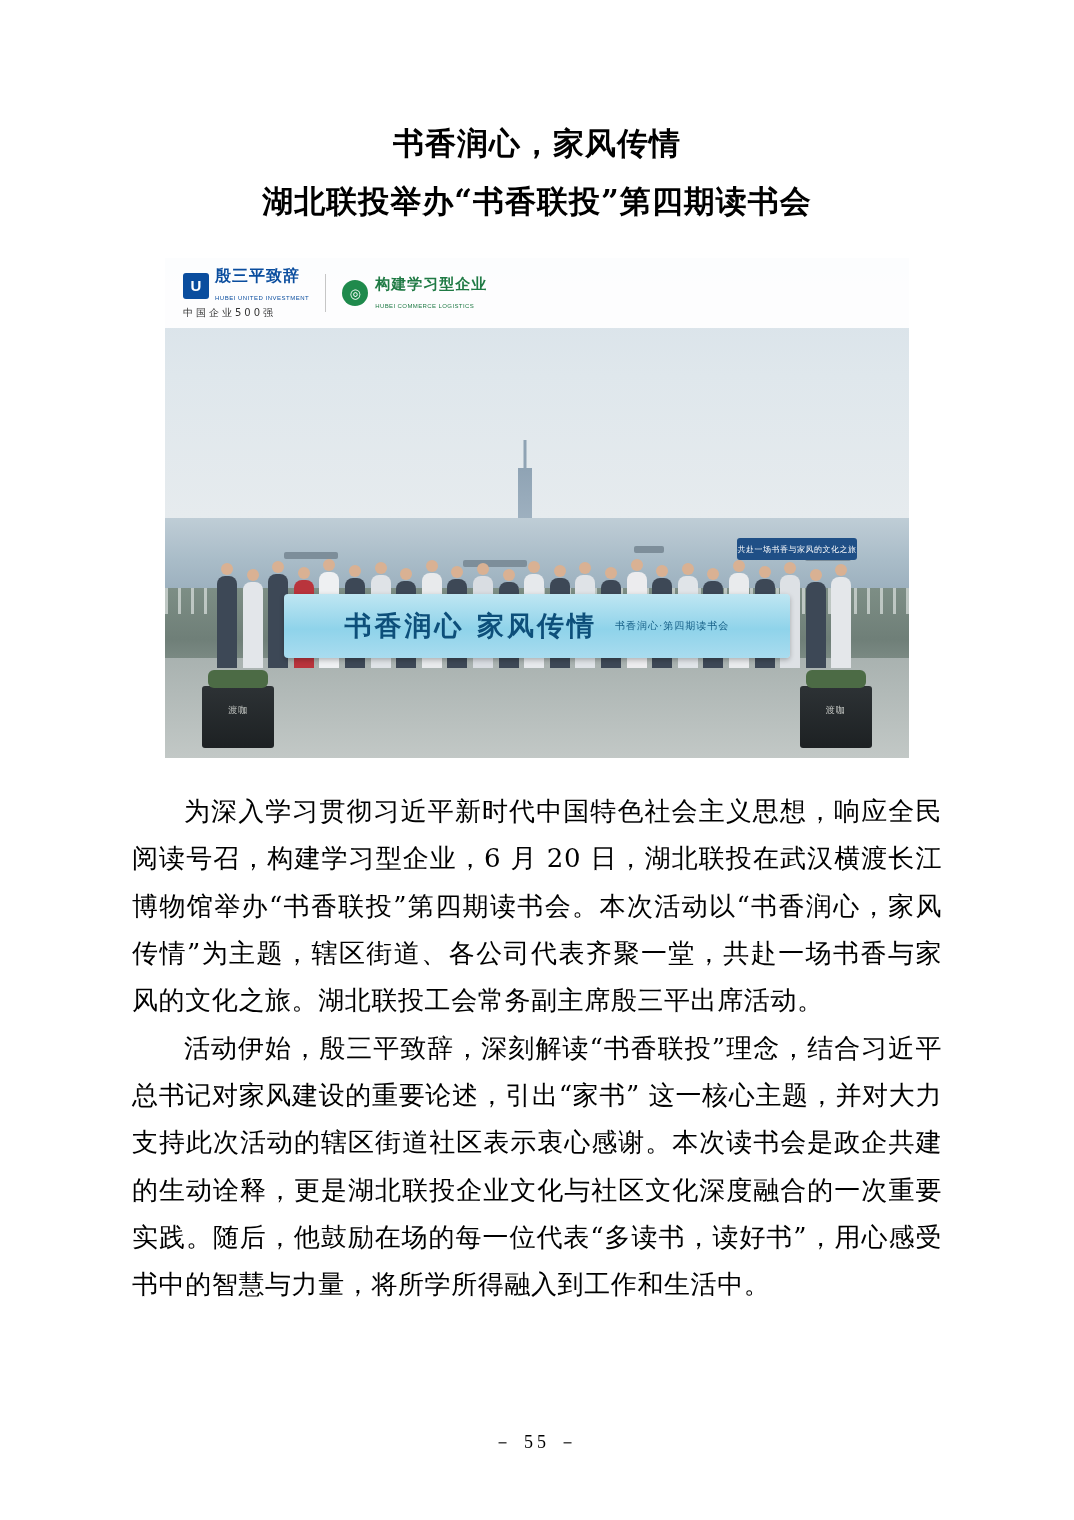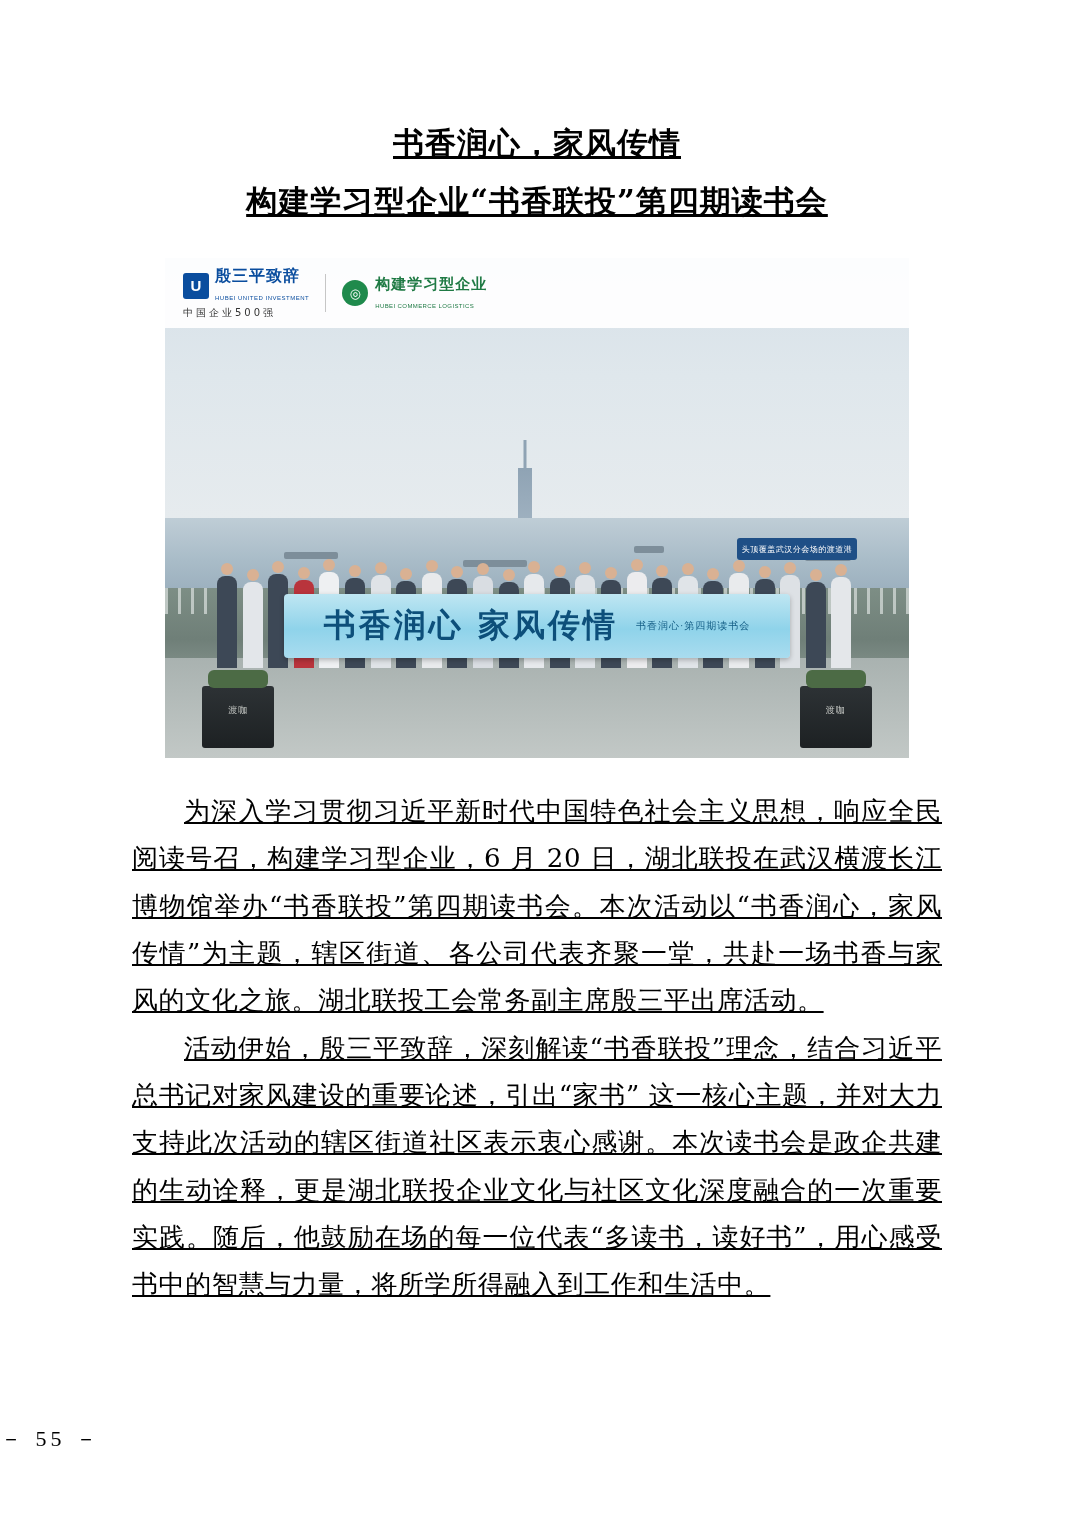--- a/index.html
+++ b/index.html
@@ -14,21 +14,20 @@
     color: #000000;
     position: relative;
     overflow: hidden;
   }
   .page {
     width: 1074px;
     height: 1520px;
     box-sizing: border-box;
     padding: 0 132px;
     position: relative;
-    text-decoration: underline;
   }
   .title-block {
     padding-top: 120px;
     text-align: center;
   }
   .title-line-1 {
     font-size: 31px;
     font-weight: bold;
     letter-spacing: 1px;
     line-height: 1.5;
@@ -124,21 +123,21 @@
     background: linear-gradient(180deg, #bfe6f2 0%, #8fd3ea 55%, #a9dcef 100%);
     border-radius: 4px;
     box-shadow: 0 2px 5px rgba(0,0,0,.25);
     display: flex;
     align-items: center;
     justify-content: center;
     gap: 18px;
     overflow: hidden;
   }
   .banner-main {
-    font-size: 32px;
+    font-size: 27px;
     font-weight: bold;
     color: #0d4f7a;
     letter-spacing: 3px;
     font-family: "DejaVu Serif", serif;
   }
   .banner-sub {
     font-size: 10px;
     color: #145e86;
     letter-spacing: 1px;
   }
@@ -293,33 +292,34 @@
   }
   .body-text p {
     margin: 0;
     text-indent: 2em;
   }
   .page-number {
     position: absolute;
     left: 0;
     right: 0;
     bottom: 66px;
-    font-size: 22px;
+    text-align: center;
+    font-size: 18px;
     letter-spacing: 4px;
     font-family: "Liberation Serif", serif;
   }
 </style>
 </head>
 <body>
 
 <div class="page">
 
   <div class="title-block">
     <div class="title-line-1">书香润心，家风传情</div>
-    <div class="title-line-2">构建学习型企业“书香联投”第四期读书会</div>
+    <div class="title-line-2">湖北联投举办“书香联投”第四期读书会</div>
   </div>
 
   <div class="photo-wrap">
     <div class="sky"></div>
 
     <div class="skyline">
       <div class="bldg light" style="left:2%;width:26px;height:120px;"></div>
       <div class="bldg" style="left:7%;width:20px;height:160px;"></div>
       <div class="bldg dark" style="left:11%;width:30px;height:135px;"></div>
       <div class="bldg" style="left:16%;width:22px;height:185px;"></div>
@@ -348,21 +348,21 @@
       <div class="boat" style="left:16%; top:48%; width:54px;"></div>
       <div class="boat" style="left:40%; top:60%; width:64px;"></div>
       <div class="boat" style="left:63%; top:40%; width:30px;"></div>
       <div class="boat" style="left:86%; top:52%; width:46px;"></div>
     </div>
 
     <div class="promenade"></div>
     <div class="railing"></div>
     <div class="ground"></div>
 
-    <div class="sign">头顶覆盖武汉分会场的渡道港</div>
+    <div class="sign">共赴一场书香与家风的文化之旅</div>
 
     <div class="crowd">
       <div class="person" style="left:0%;height:92px;">
           <span class="head"></span>
         </div>
       <div class="person" style="left:4%;height:86px;background:#e3e6ea;">
           <span class="head"></span>
         </div>
       <div class="person" style="left:8%;height:94px;">
           <span class="head"></span>

